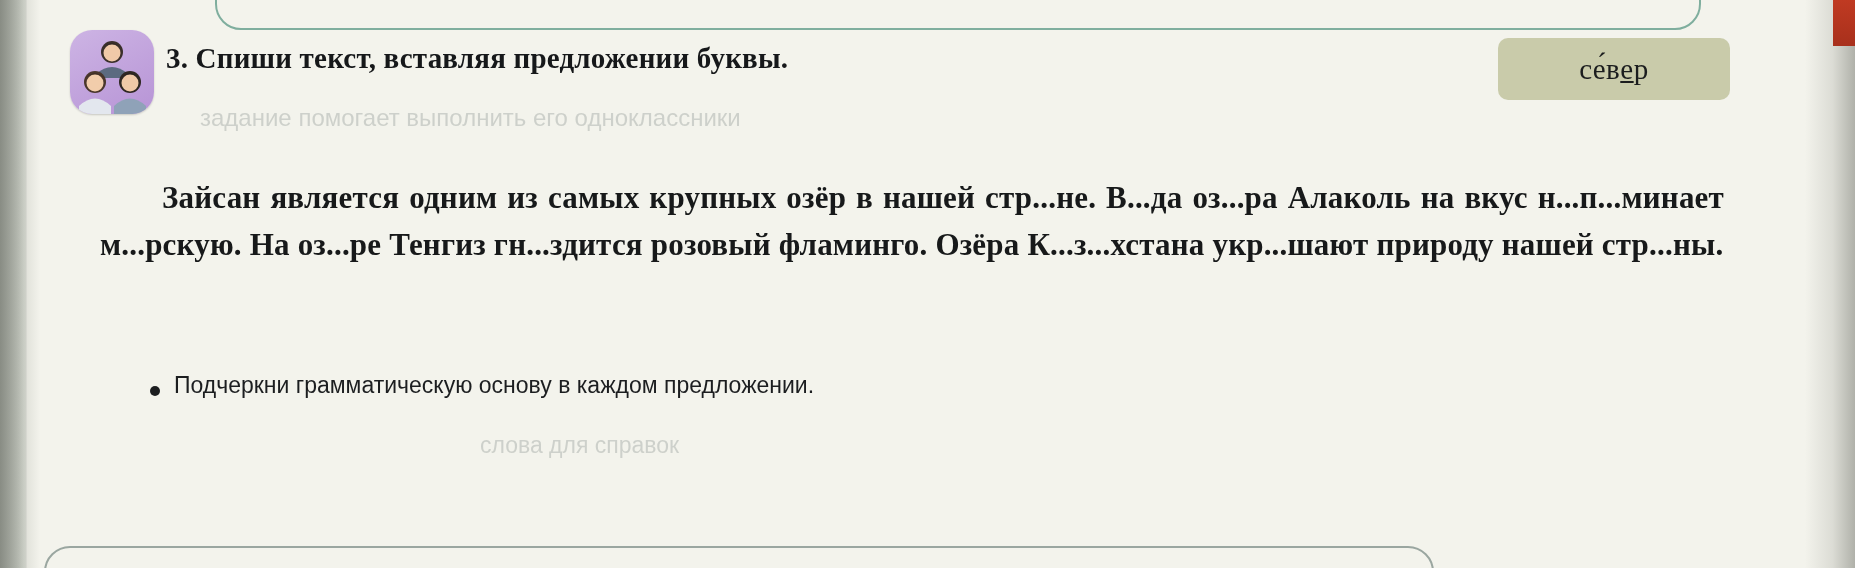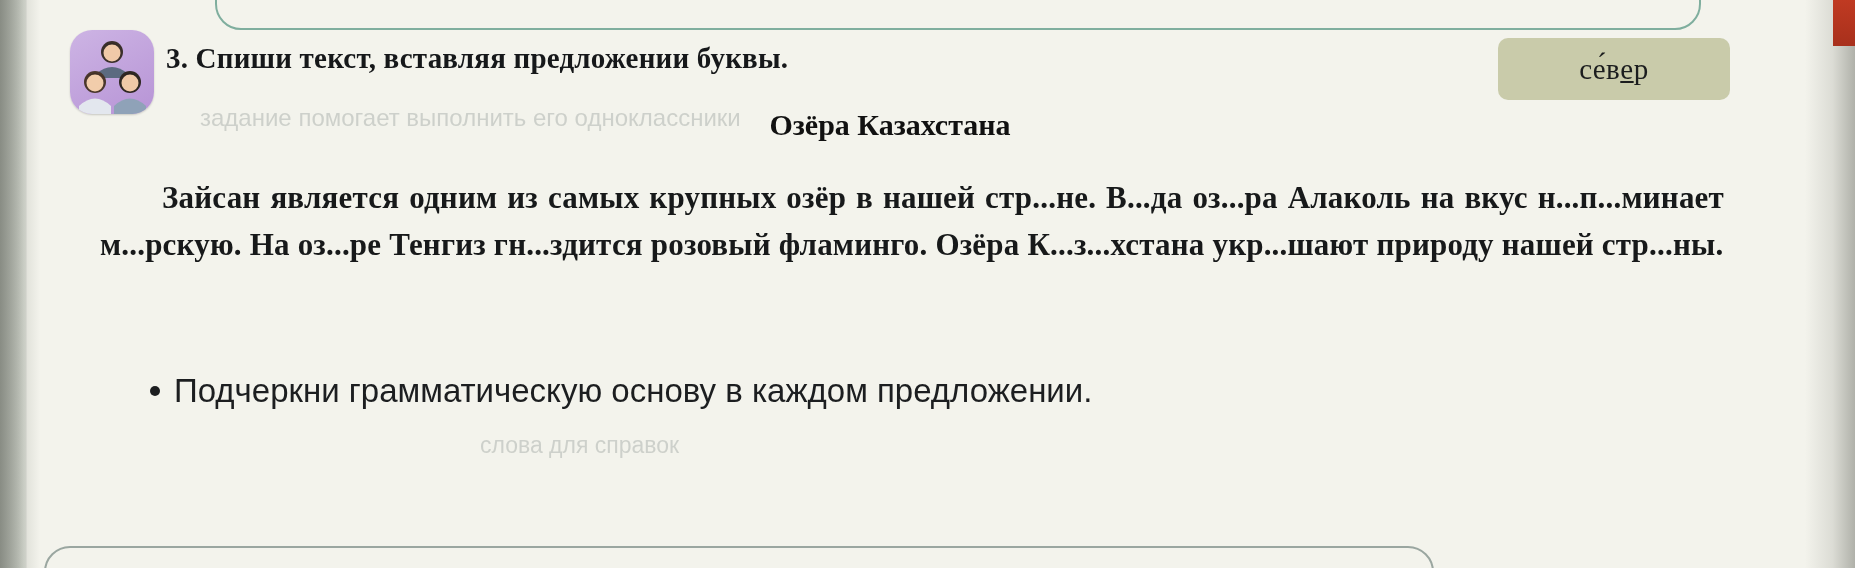--- a/index.html
+++ b/index.html
@@ -159,21 +159,21 @@
   
   .bullet-row {
     position: absolute;
     left: 150px;
     top: 372px;
     width: 1300px;
     display: flex;
     align-items: flex-start;
     gap: 14px;
     font-family: "Liberation Sans", sans-serif;
-    font-size: 33px;
+    font-size: 23px;
     color: #1c1e20;
   }
   .bullet-dot {
     width: 10px;
     height: 10px;
     border-radius: 50%;
     background: #1c1e20;
     margin-top: 14px;
     flex: 0 0 auto;
   }
@@ -217,21 +217,20 @@
   </div>
 
   <div class="word-chip">
     <span>с</span>
       <span>е́</span>
       <span>в</span>
       <u>е</u>
       <span>р</span>
   </div>
 
-  <div class="text-title">Озёра Казахстана</div>
 
   <div class="body-text">Зайсан является одним из самых крупных озёр в нашей стр...не. В...да оз...ра Алаколь на вкус н...п...минает м...рскую. На оз...ре Тенгиз гн...здится розовый фламинго. Озёра К...з...хстана укр...шают природу нашей стр...ны.</div>
 
   <div class="bullet-row">
     <span class="bullet-dot"></span>
     <span>Подчеркни грамматическую основу в каждом предложении.</span>
   </div>
 
   <div class="shadow-left"></div>
   <div class="shadow-right"></div>

